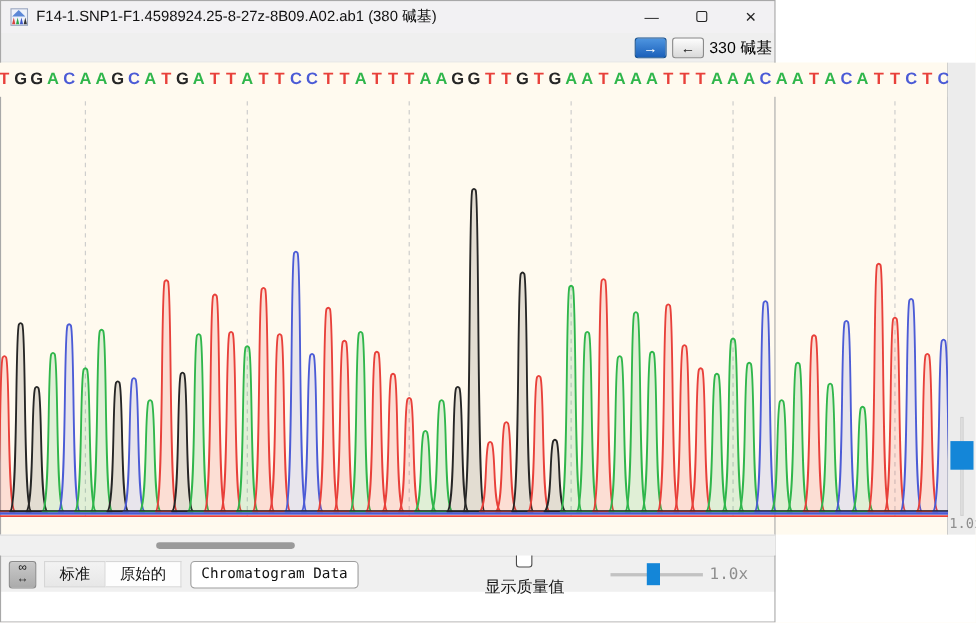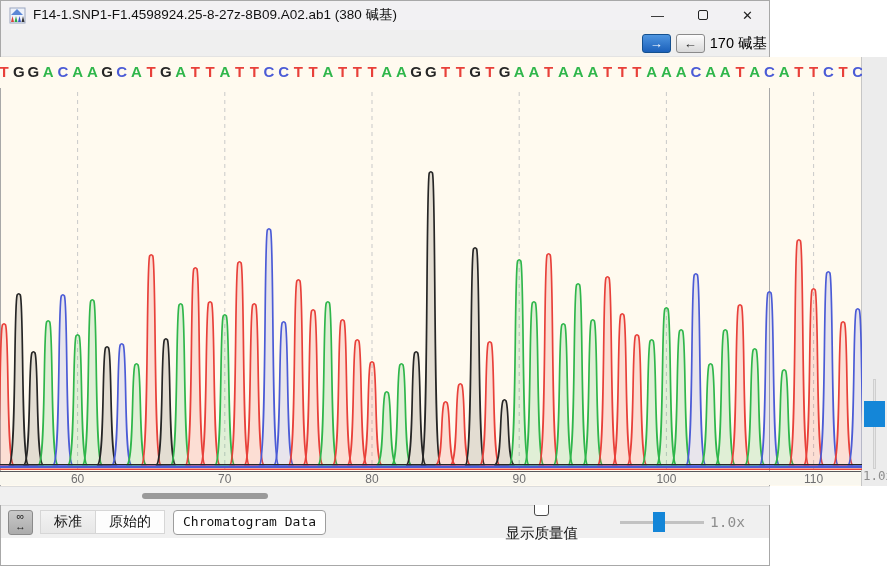--- a/index.html
+++ b/index.html
@@ -3,21 +3,21 @@
 <meta charset="utf-8">
 <style>
   * { box-sizing: border-box; }
   html,body { margin:0; padding:0; }
   body {
     width:887px; height:566px; overflow:hidden;
     font-family:"Liberation Sans", sans-serif;
     background:#fff; color:#1a1a1a;
     -webkit-font-smoothing:antialiased;
   }
-  .window { width:770px; height:566px; display:flex; flex-direction:column;
+  .window { width:705px; height:566px; display:flex; flex-direction:column;
             outline:1px solid #a8a8a8; outline-offset:-1px; background:#fff; }
 
   
   .titlebar { height:30px; flex:none; background:#f2f1f3; display:flex; align-items:center; }
   .app-icon { width:17px; height:17px; margin:0 7px 0 9px; position:relative; flex:none; }
   .app-icon svg { display:block; }
   .title-text { font-size:13.5px; color:#111; white-space:nowrap; }
   .win-controls { margin-left:auto; display:flex; height:100%; }
   .win-btn { width:45px; height:100%; display:flex; align-items:center; justify-content:center;
              font-size:13px; color:#222; cursor:default; }
@@ -116,21 +116,21 @@
   </div>
 
 
   <div class="toolbar">
     <div class="nav-btn nav-next">
       <span>→</span>
     </div>
     <div class="nav-btn nav-prev">
       <span>←</span>
     </div>
-    <div class="base-count">170 碱基</div>
+    <div class="base-count">330 碱基</div>
   </div>
 
   <div class="content">
     <div class="trace-pane">
       <div class="sequence-row" id="sequence-row">
           <span class="seq-letter" style="left: 4px; color: rgb(232, 64, 58);">T</span>
           <span class="seq-letter" style="left: 18.72px; color: rgb(38, 38, 38);">G</span>
           <span class="seq-letter" style="left: 33.44px; color: rgb(38, 38, 38);">G</span>
           <span class="seq-letter" style="left: 48.16px; color: rgb(47, 182, 75);">A</span>
           <span class="seq-letter" style="left: 62.88px; color: rgb(75, 91, 214);">C</span>
@@ -254,28 +254,20 @@
             <path d="M 789.38 493 C 796.38 489, 793.88 278, 797.28 269 Q 798.88 266.5 800.48 269 C 803.88 278, 801.38 489, 808.38 493 Z" fill="rgba(232,64,58,0.15)" stroke="#e8403a" stroke-width="1.7" stroke-linejoin="round"></path>
             <path d="M 804.1 493 C 811.1 489, 808.6 327, 812 318 Q 813.6 315.5 815.2 318 C 818.6 327, 816.1 489, 823.1 493 Z" fill="rgba(232,64,58,0.15)" stroke="#e8403a" stroke-width="1.7" stroke-linejoin="round"></path>
             <path d="M 818.82 493 C 825.82 489, 823.32 310, 826.72 301 Q 828.32 298.5 829.9200000000001 301 C 833.32 310, 830.82 489, 837.82 493 Z" fill="rgba(75,91,214,0.13)" stroke="#4b5bd6" stroke-width="1.7" stroke-linejoin="round"></path>
             <path d="M 833.5400000000001 493 C 840.5400000000001 489, 838.0400000000001 360, 841.44 351 Q 843.0400000000001 348.5 844.6400000000001 351 C 848.0400000000001 360, 845.5400000000001 489, 852.5400000000001 493 Z" fill="rgba(232,64,58,0.15)" stroke="#e8403a" stroke-width="1.7" stroke-linejoin="round"></path>
             <path d="M 848.26 493 C 855.26 489, 852.76 347, 856.16 338 Q 857.76 335.5 859.36 338 C 862.76 347, 860.26 489, 867.26 493 Z" fill="rgba(75,91,214,0.13)" stroke="#4b5bd6" stroke-width="1.7" stroke-linejoin="round"></path>
             <line x1="0" y1="492.5" x2="862" y2="492.5" stroke="#262626" stroke-width="1.2"></line>
             <line x1="0" y1="494.8" x2="862" y2="494.8" stroke="#4b5bd6" stroke-width="2.4"></line>
             <line x1="0" y1="497.2" x2="862" y2="497.2" stroke="#e8403a" stroke-width="1.5"></line>
           </svg>
       </div>
-      <div class="axis-row" id="axis-row">
-          <span class="axis-label" style="left: 77.6px;">60</span>
-          <span class="axis-label" style="left: 224.8px;">70</span>
-          <span class="axis-label" style="left: 372px;">80</span>
-          <span class="axis-label" style="left: 519.2px;">90</span>
-          <span class="axis-label" style="left: 666.4px;">100</span>
-          <span class="axis-label" style="left: 813.6px;">110</span>
-        </div>
     </div>
     <div class="right-panel">
       <div class="vslider-track"></div>
       <div class="vslider-handle"></div>
       <div class="vzoom-label">1.0x</div>
     </div>
   </div>
 
   <div class="hscroll">
     <div class="hscroll-thumb"></div>

